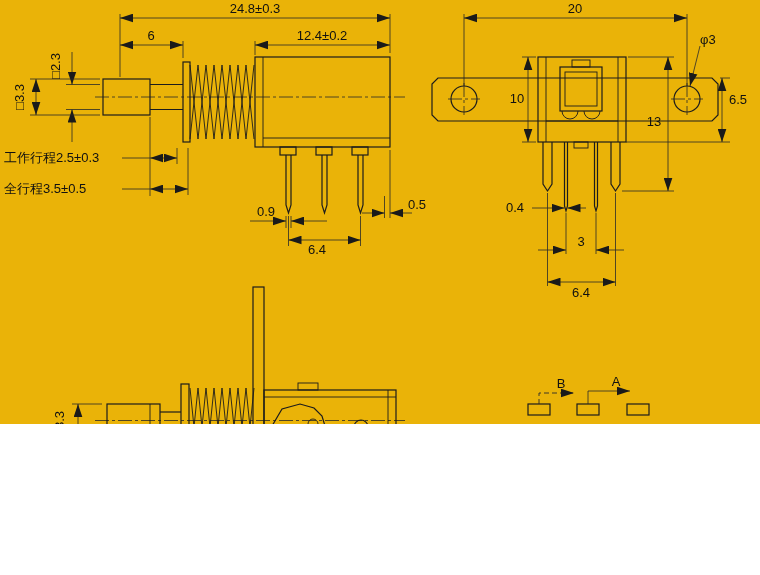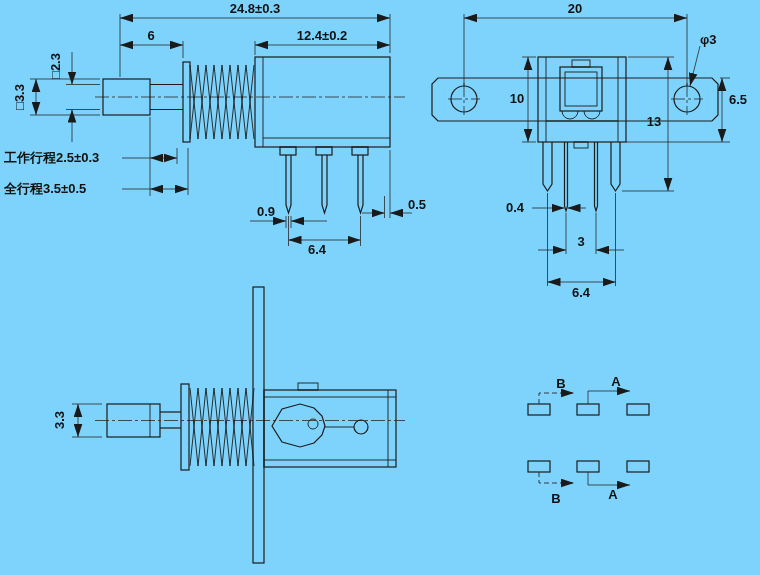--- a/index.html
+++ b/index.html
@@ -1,17 +1,17 @@
 <!DOCTYPE html>
 <html><head>
 <meta charset="utf-8">
 <style>
   html,body{margin:0;padding:0;background:#ffffff;}
-  .stage{position:relative;width:760px;height:575px;background:#7dd3fc;overflow:hidden;
-         font-family:"Liberation Sans",sans-serif;font-weight:bold;}
+  .stage{position:relative;width:760px;height:424px;background:#eab308;overflow:hidden;
+         font-family:"Liberation Sans",sans-serif;}
   svg{display:block}
   .ol{stroke:#1c1c1c;stroke-width:1.2;fill:none;stroke-linejoin:miter}
   .thin{stroke:#1c1c1c;stroke-width:.9;fill:none}
   .dl{stroke:#2a2a2a;stroke-width:.8;fill:none}
   .cl{stroke:#2a2a2a;stroke-width:.8;fill:none;stroke-dasharray:14 3 3 3}
   .dash{stroke:#2a2a2a;stroke-width:.9;fill:none;stroke-dasharray:5 3}
   .dt{font-family:"Liberation Sans",sans-serif;font-size:13px;fill:#111;stroke:none}
 </style>
 </head>
 <body>

